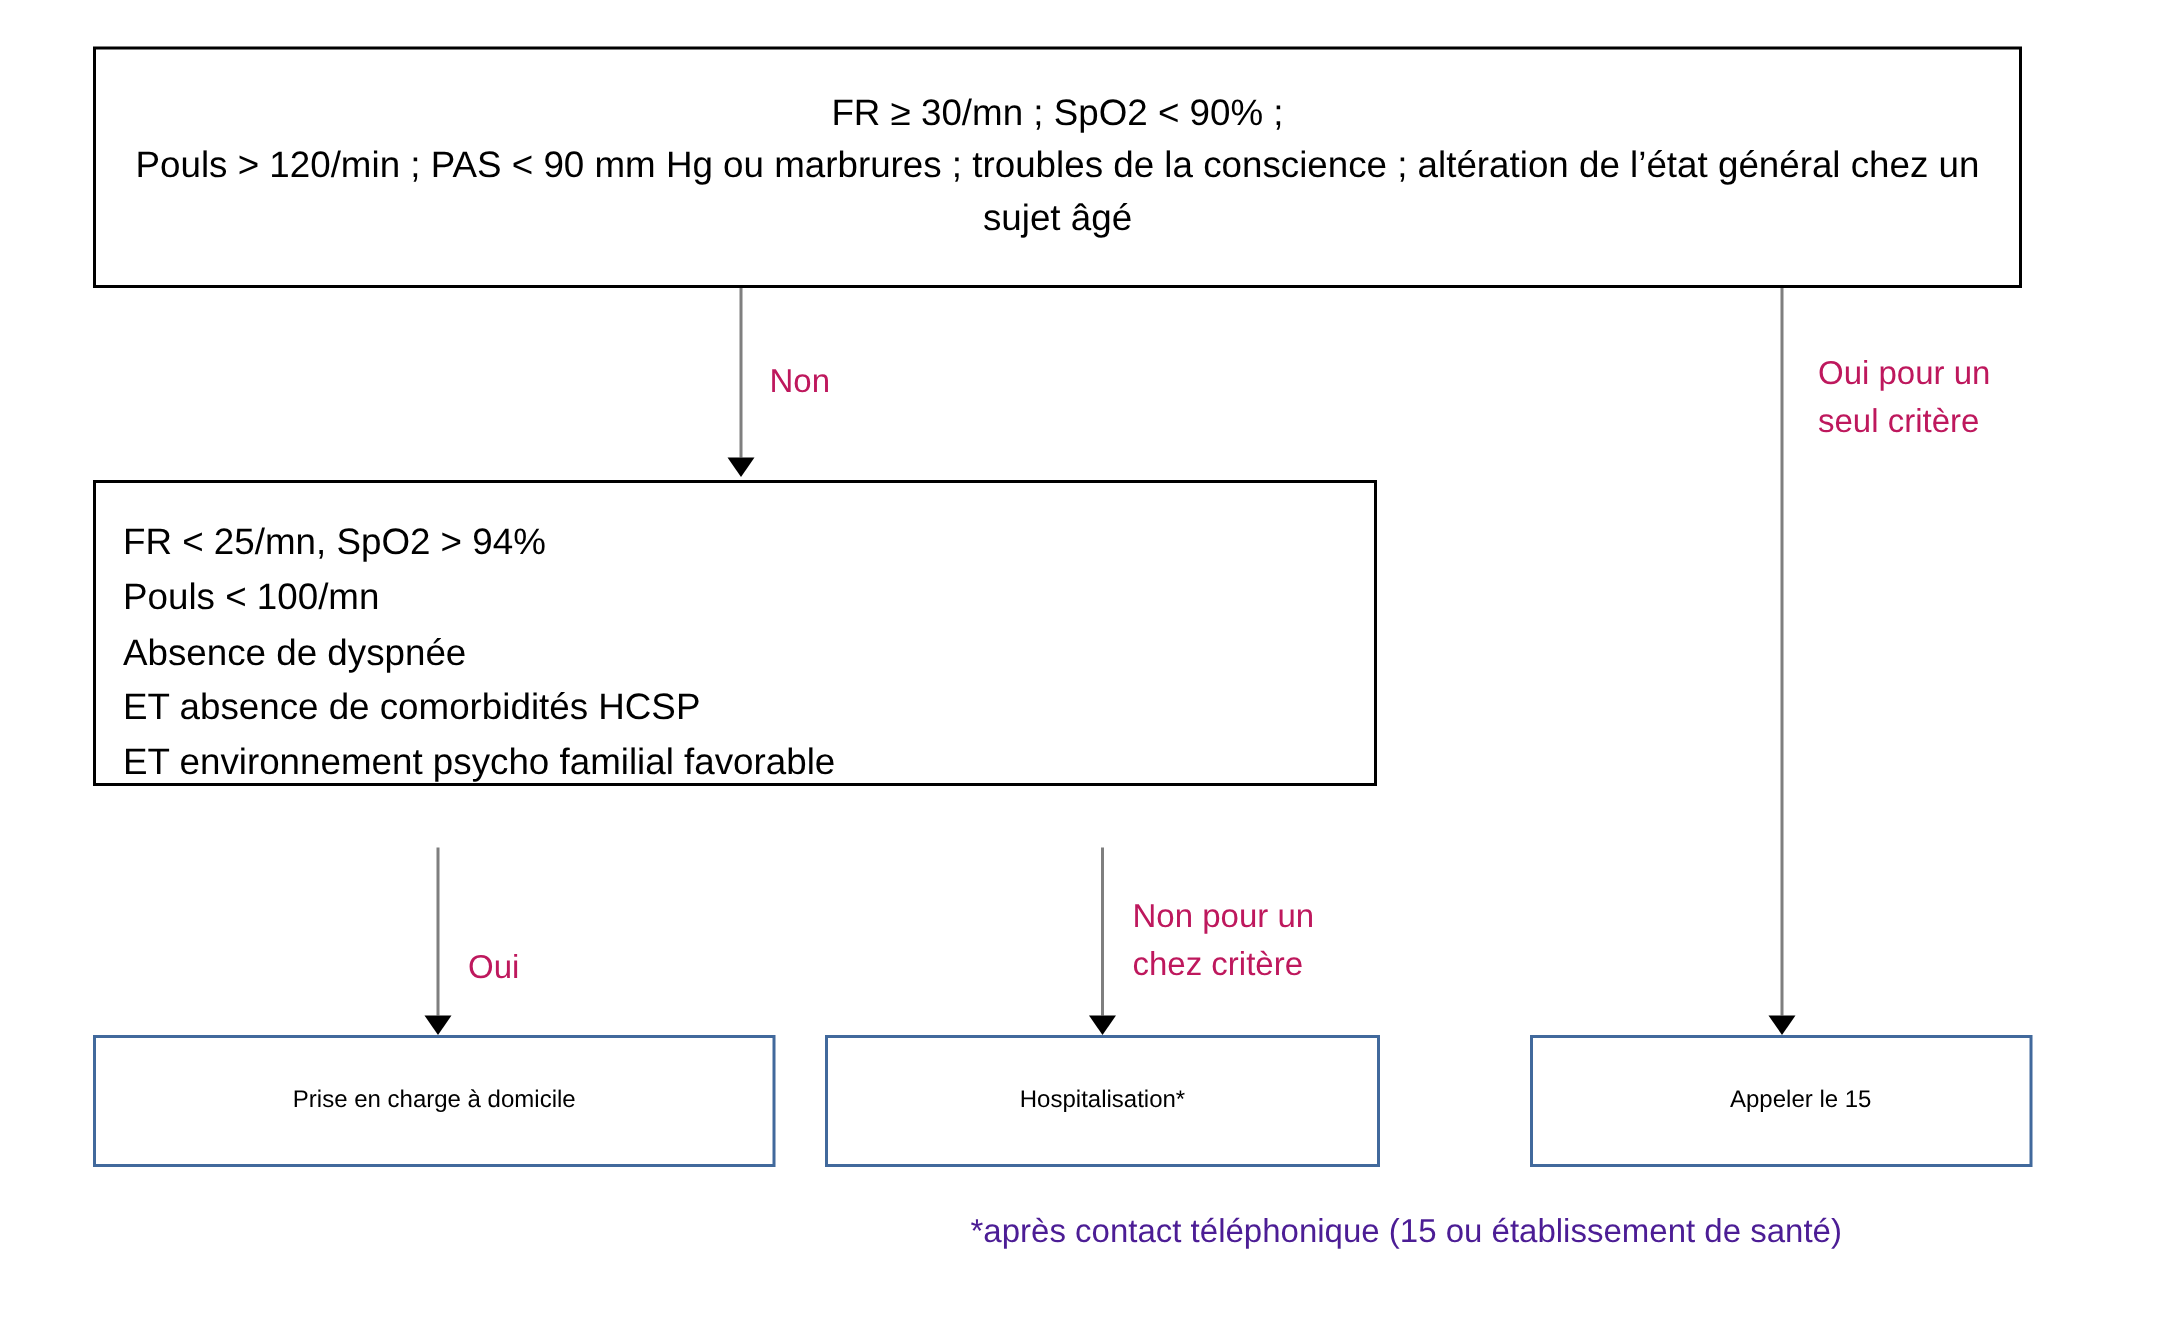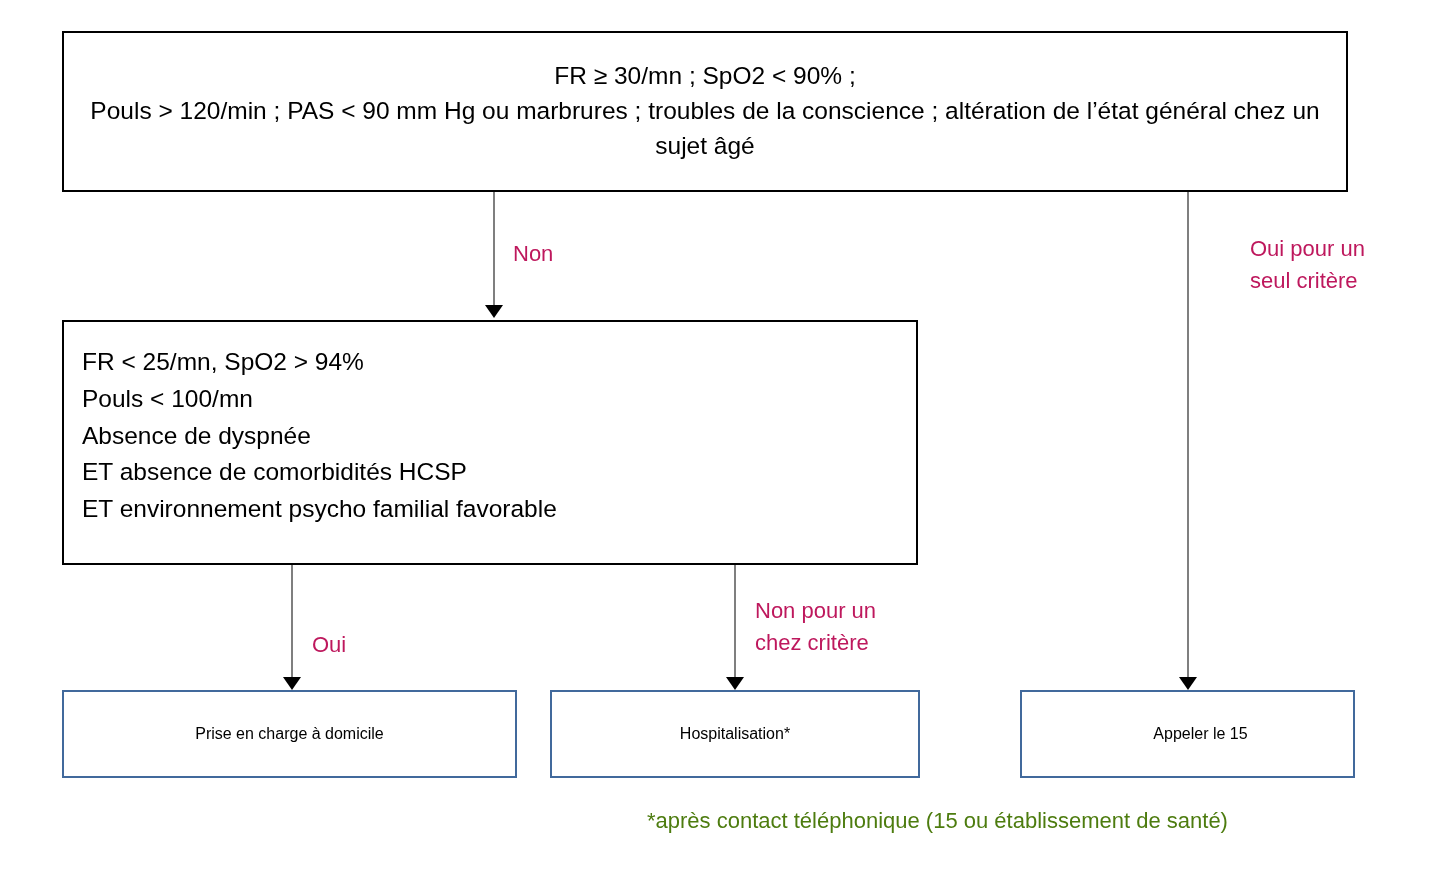--- a/index.html
+++ b/index.html
@@ -50,21 +50,21 @@
     text-align: center;
     font-size: 24.5px;
     padding: 0 14px;
   }
 
   
   #node-criteria-home {
     left: 62px;
     top: 320px;
     width: 856px;
-    height: 245px;
+    height: 204px;
     justify-content: flex-start;
   }
   #node-criteria-home .node-text {
     text-align: left;
     font-size: 24.5px;
     padding: 22px 0 0 18px;
     line-height: 1.5;
   }
 
   
@@ -110,31 +110,31 @@
 
   
   .edge-label {
     position: absolute;
     font-size: 22px;
     line-height: 1.45;
     white-space: pre-line;
     color: #be185d;
   }
   #label-non-severe    { left: 513px;  top: 238px; }
-  #label-oui-severe    { left: 1250px; top: 233px; }
+  #label-oui-severe    { left: 1212px; top: 233px; }
   #label-oui-home      { left: 312px;  top: 629px; }
   #label-non-home      { left: 755px;  top: 595px; }
 
   
   #footnote {
     position: absolute;
     left: 647px;
     top: 808px;
     font-size: 22px;
-    color: #4d7c0f;
+    color: #4c1d95;
   }
 </style>
 </head>
 <body>
 
 <div id="flowchart">
 
   <div class="node black-box" id="node-criteria-severe">
     <div class="node-text">FR ≥ 30/mn ; SpO2 &lt; 90% ;
 Pouls &gt; 120/min ; PAS &lt; 90 mm Hg ou marbrures ; troubles de la conscience ; altération de l’état général chez un sujet âgé</div>

